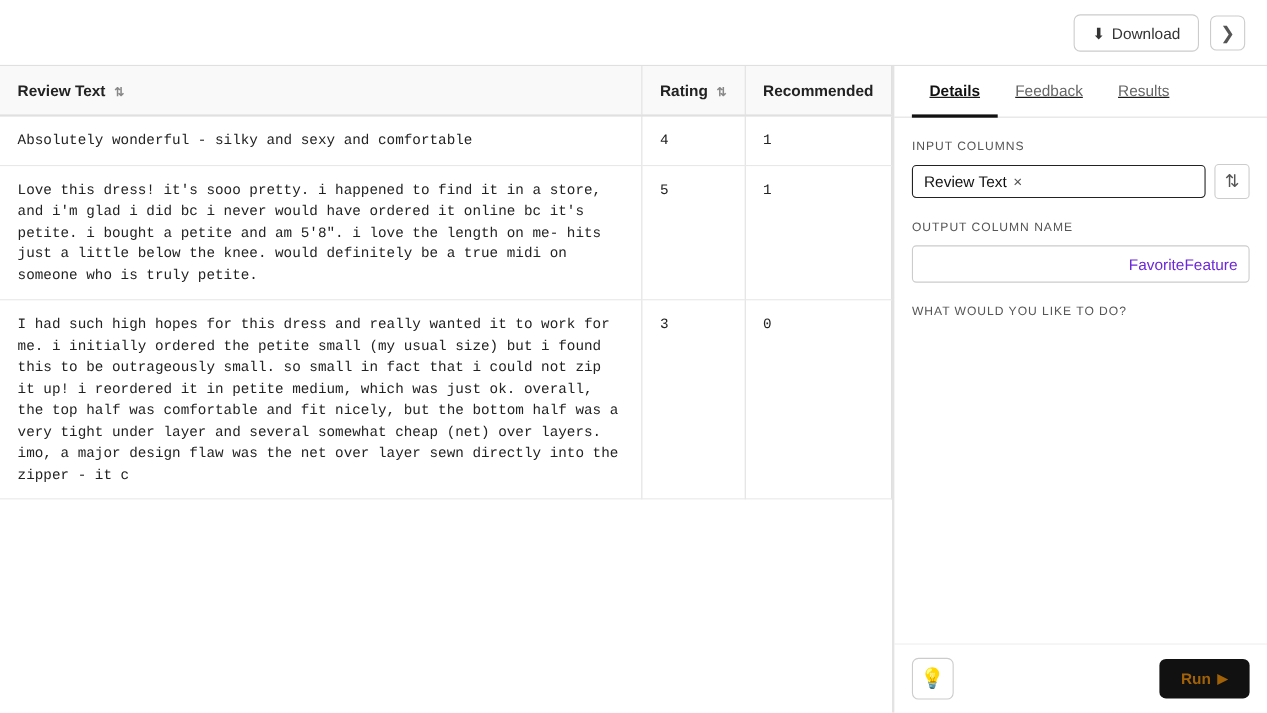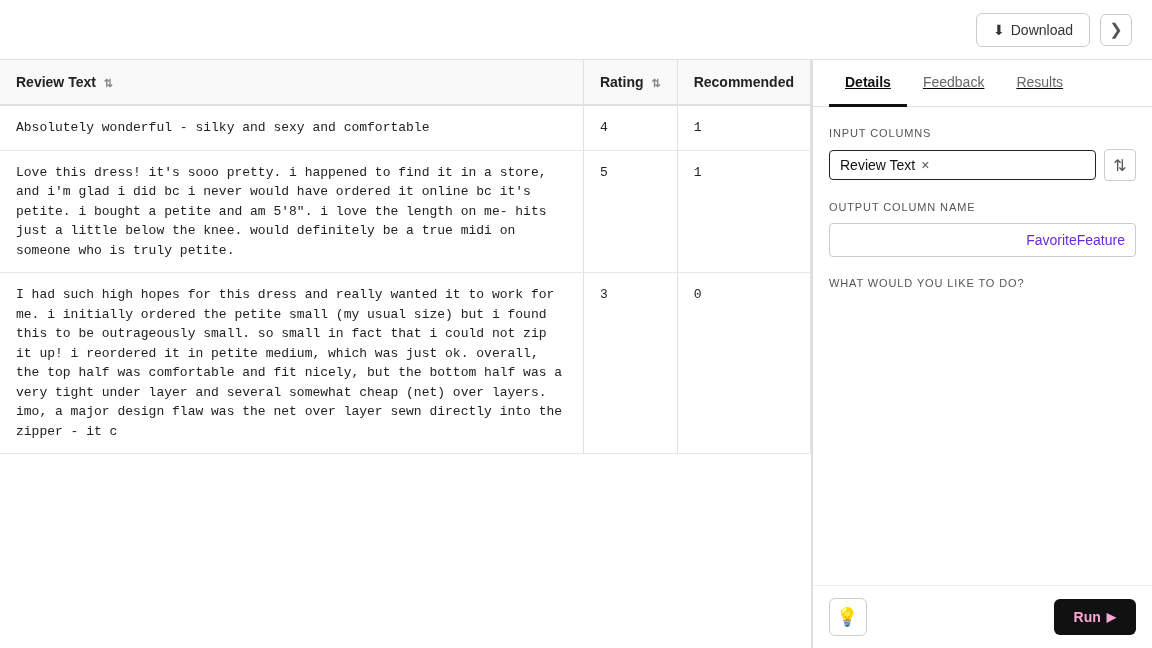--- a/index.html
+++ b/index.html
@@ -250,21 +250,21 @@
       justify-content: center;
       font-size: 18px;
     }
 
     .run-btn {
       display: flex;
       align-items: center;
       gap: 6px;
       padding: 10px 20px;
       background: #111;
-      color: #f9a8d4;
+      color: #a16207;
       border: none;
       border-radius: 6px;
       font-size: 14px;
       font-weight: 600;
       cursor: pointer;
     }
 
     .run-btn .play-icon {
       font-size: 12px;
     }

